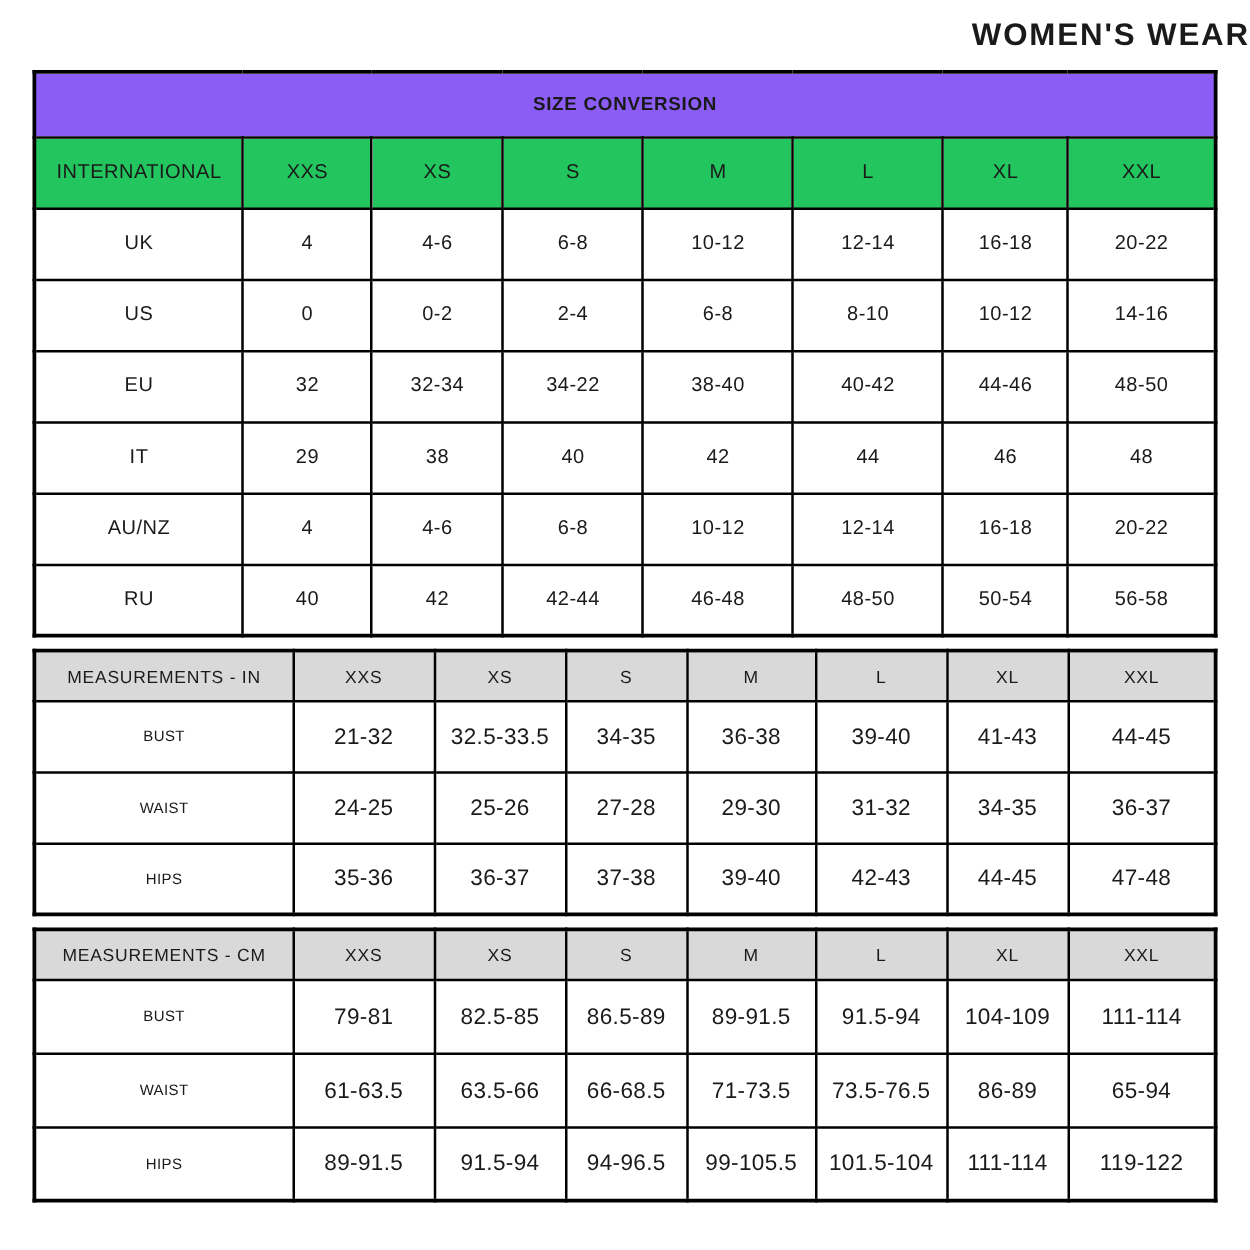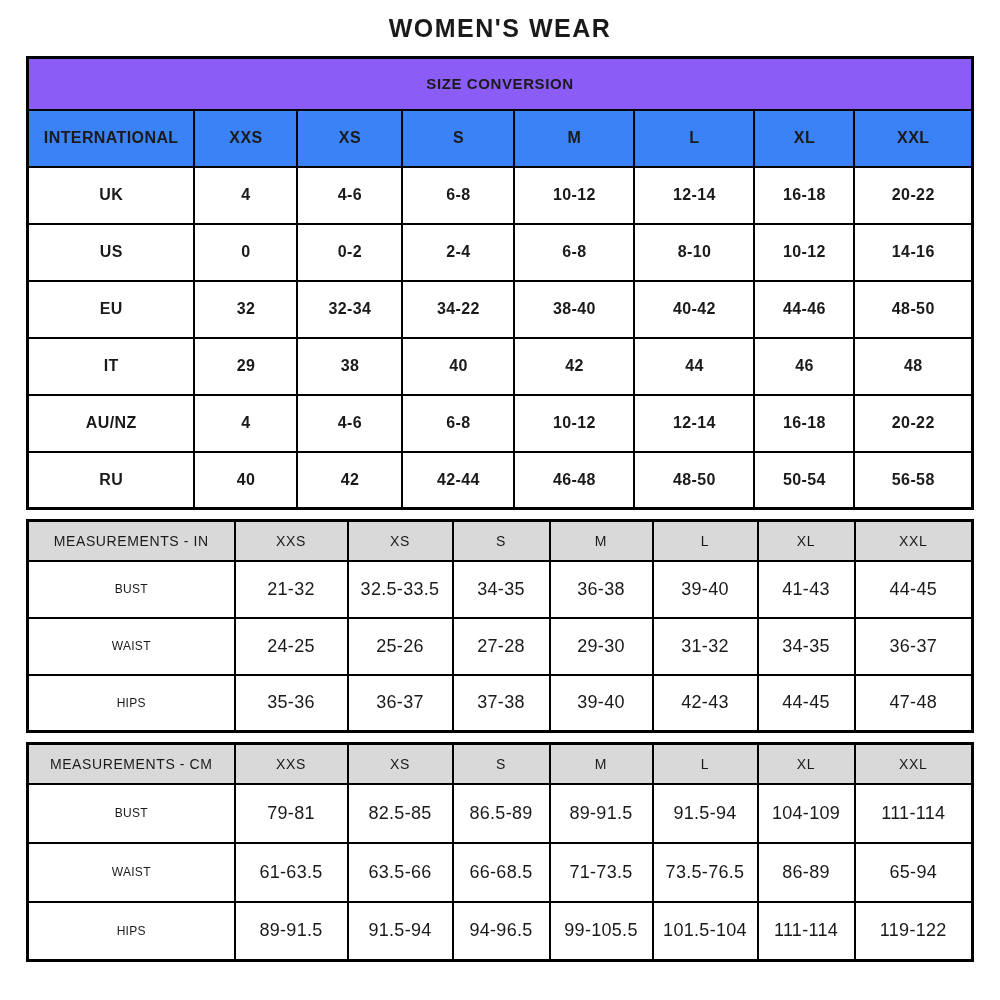--- a/index.html
+++ b/index.html
@@ -9,21 +9,21 @@
     font-family: "Liberation Sans", "DejaVu Sans", sans-serif;
     color: #1a1a1a;
   }
   .page {
     width: 1000px;
     height: 1000px;
     padding-top: 14px;
     overflow: hidden;
   }
   .page-title {
-    text-align: center;
+    text-align: right;
     font-size: 25px;
     font-weight: bold;
     letter-spacing: 1.5px;
     color: #1a1a1a;
     margin-bottom: 13px;
   }
   table {
     border-collapse: collapse;
     table-layout: fixed;
     width: 945px;
@@ -42,28 +42,28 @@
     white-space: nowrap;
   }
   .banner-cell {
     background: #8b5cf6;
     font-weight: bold;
     font-size: 15px;
     letter-spacing: 0.6px;
     height: 52px;
   }
   .sc-head-row td {
-    background: #3b82f6;
-    font-weight: bold;
+    background: #22c55e;
+    font-weight: normal;
     font-size: 16px;
     height: 57px;
     letter-spacing: 0.4px;
   }
   .sc-row td {
-    font-weight: bold;
+    font-weight: normal;
     font-size: 16px;
     height: 57px;
     letter-spacing: 0.4px;
     border-radius: 26px;
   }
   .m-head-row th {
     background: #d9d9d9;
     font-weight: normal;
     font-size: 14px;
     height: 40px;

